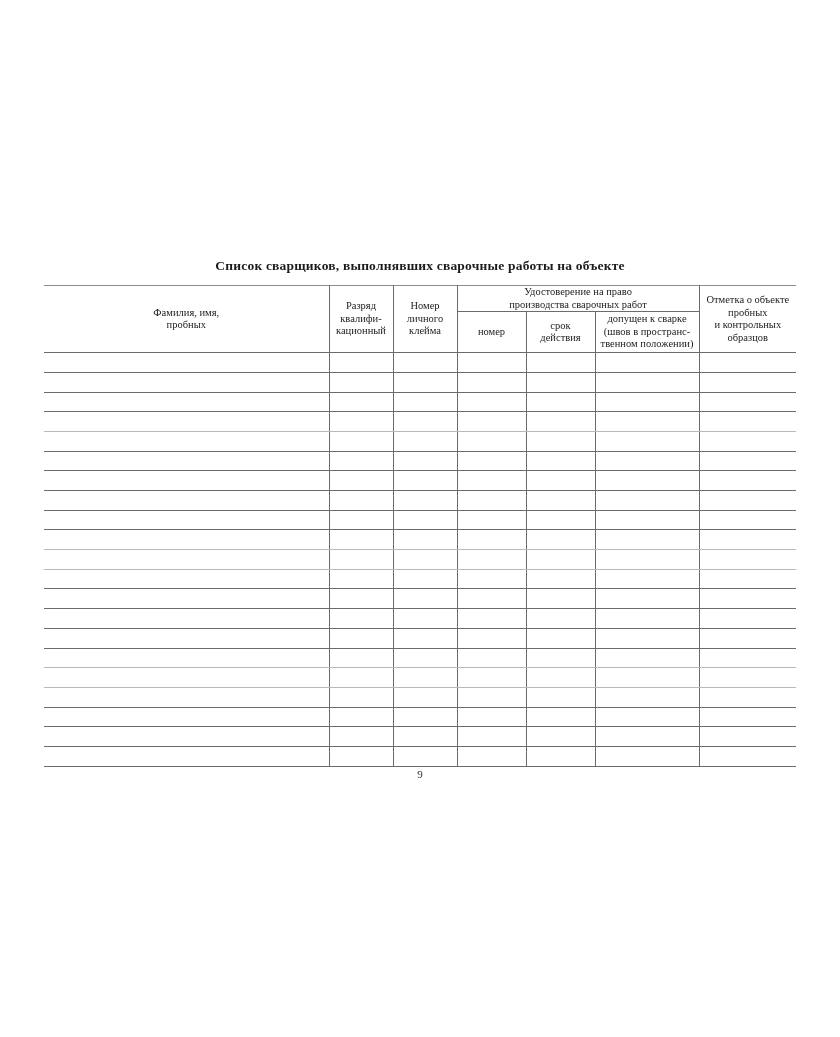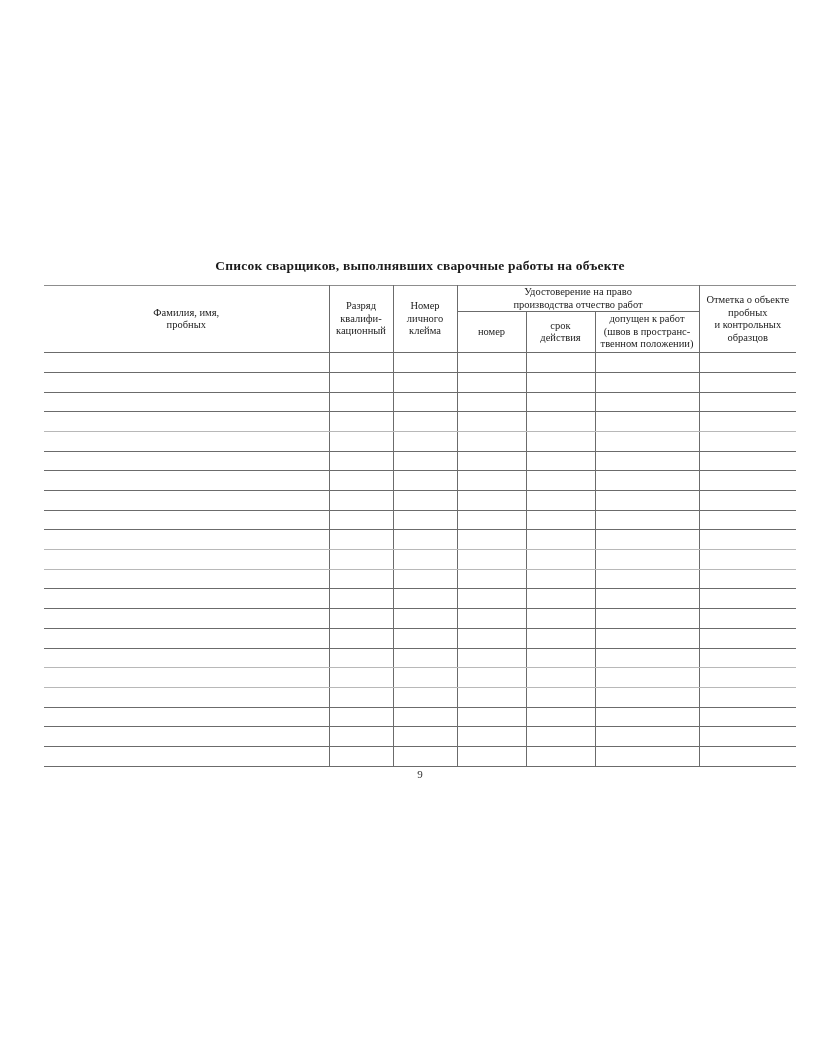--- a/index.html
+++ b/index.html
@@ -82,31 +82,31 @@
       <tr class="hrow1">
         <th rowspan="2" class="b-first fio-h">Фамилия, имя,
 пробных</th>
         <th rowspan="2">Разряд
 квалифи-
 кационный</th>
         <th rowspan="2">Номер
 личного
 клейма</th>
         <th colspan="3" class="group-h">Удостоверение на право
-производства отчество работ</th>
+производства сварочных работ</th>
         <th rowspan="2" class="b-last">Отметка о объекте
 пробных
 и контрольных
 образцов</th>
       </tr>
       <tr class="hrow2">
         <th>номер</th>
         <th>срок
 действия</th>
-        <th>допущен к работ
+        <th>допущен к сварке
 (швов в пространс-
 твенном положении)</th>
       </tr>
     </thead>
     <tbody id="table-body">
         <tr>
           <td class="b-first"></td>
           <td></td>
           <td></td>
           <td></td>

